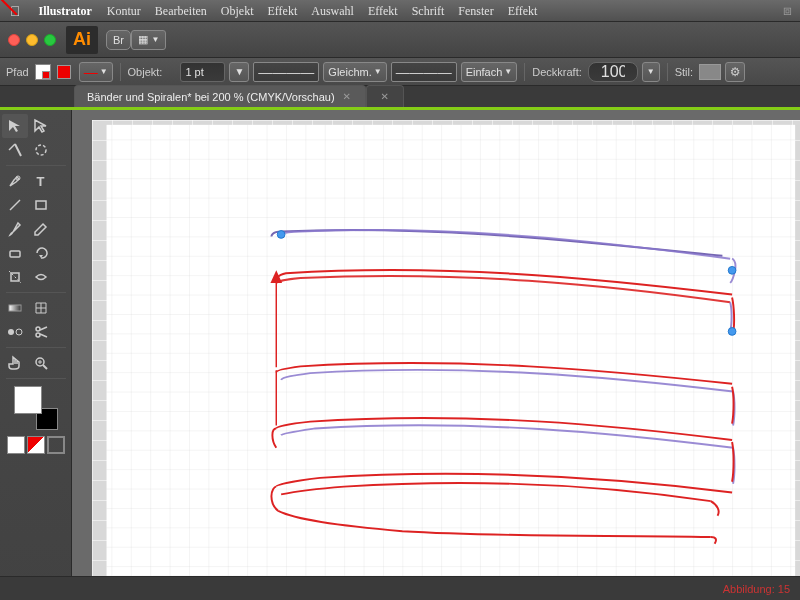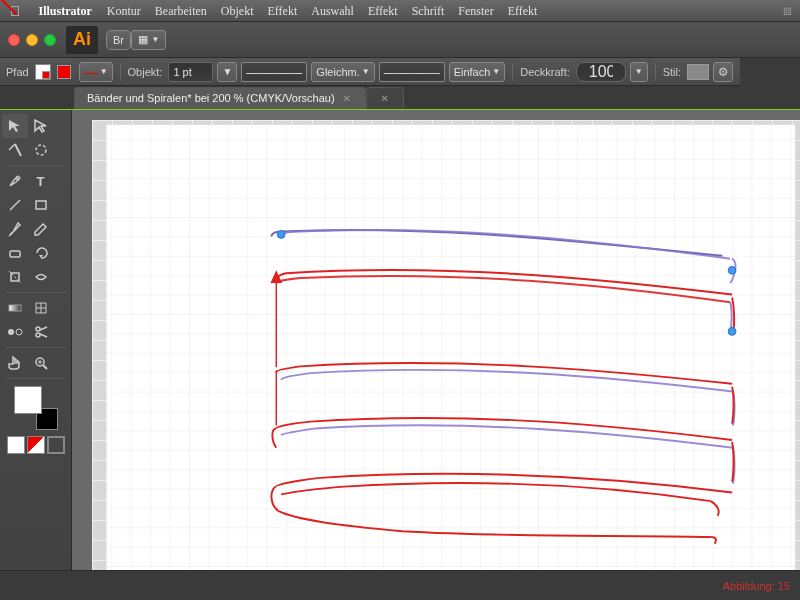--- a/index.html
+++ b/index.html
@@ -45,21 +45,21 @@
     }
     .arrange-btn {
       background: linear-gradient(180deg, #666 0%, #555 100%);
       border: 1px solid #888; border-radius: 3px;
       color: #e0e0e0; padding: 2px 6px; font-size: 11px; cursor: pointer;
       height: 20px; display: flex; align-items: center; gap: 3px;
     }
 
     
     #controlbar {
-      width: 740px; height: 28px;
+      width: 800px; height: 28px;
       background: linear-gradient(180deg, #555 0%, #484848 100%);
       display: flex; align-items: center;
       border-bottom: 1px solid #2a2a2a;
       padding: 0 6px; gap: 4px;
     }
     .ctrl-label { color: #ccc; font-size: 11px; margin-right: 2px; }
     .ctrl-swatch {
       width: 16px; height: 16px; border: 1px solid #888;
       cursor: pointer; background: #fff;
     }
@@ -94,22 +94,22 @@
       display: flex; align-items: center; gap: 2px;
       background: linear-gradient(180deg, #666 0%, #555 100%);
       border: 1px solid #888; border-radius: 3px;
       color: #e0e0e0; font-size: 11px; height: 20px; padding: 0 4px; cursor: pointer;
     }
 
     
     #tabs {
       width: 800px; height: 24px;
       background: #3a3a3a;
-      display: flex; align-items: center;
-      border-bottom: 1px solid #84cc16;
+      display: flex; align-items: flex-end;
+      border-bottom: 3px solid #84cc16;
       padding-left: 74px;
     }
     .tab {
       height: 22px; padding: 0 12px;
       display: flex; align-items: center; gap: 6px;
       font-size: 11px; cursor: pointer;
       border-radius: 4px 4px 0 0;
       border: 1px solid #555; border-bottom: none;
     }
     .tab.active {
@@ -169,21 +169,21 @@
 
     
     #artwork-svg {
       position: absolute;
       left: 20px; top: 10px;
       right: 0; bottom: 20px;
     }
 
     
     #statusbar {
-      width: 800px; height: 30px;
+      width: 800px; height: 24px;
       background: #3a3a3a;
       display: flex; align-items: center; justify-content: flex-end;
       padding: 0 10px;
       border-top: 1px solid #2a2a2a;
       position: absolute; bottom: 0; left: 0;
     }
     .status-text { color: #cc3333; font-size: 11px; }
   </style>
 </head>
 <body>
@@ -224,21 +224,21 @@
   </div>
   <div style="display:flex;align-items:center;margin-left:2px;">
     <div style="width:14px;height:14px;background:#e00;border:1px solid #999;"></div>
   </div>
   <div class="ctrl-dd" style="margin-left:4px;">
     <span style="color:#e00;font-size:14px;">—</span>
     <span style="font-size:8px;">▼</span>
   </div>
   <div class="ctrl-divider"></div>
   <span class="ctrl-label">Objekt:</span>
-  <input class="ctrl-number-field" value="1 pt" readonly="" style="width: 45px;">
+  <input class="ctrl-number-field" value="1 pt" readonly="" style="width: 45px; margin-left: 12px;">
   <div class="ctrl-dd">
     <span style="font-size:10px;">▼</span>
   </div>
   <div class="kontur-line">
     <span style="font-size:14px; color:#ccc;">————</span>
   </div>
   <div class="ctrl-dd">
     <span>Gleichm.</span>
     <span style="font-size:8px;">▼</span>
   </div>

